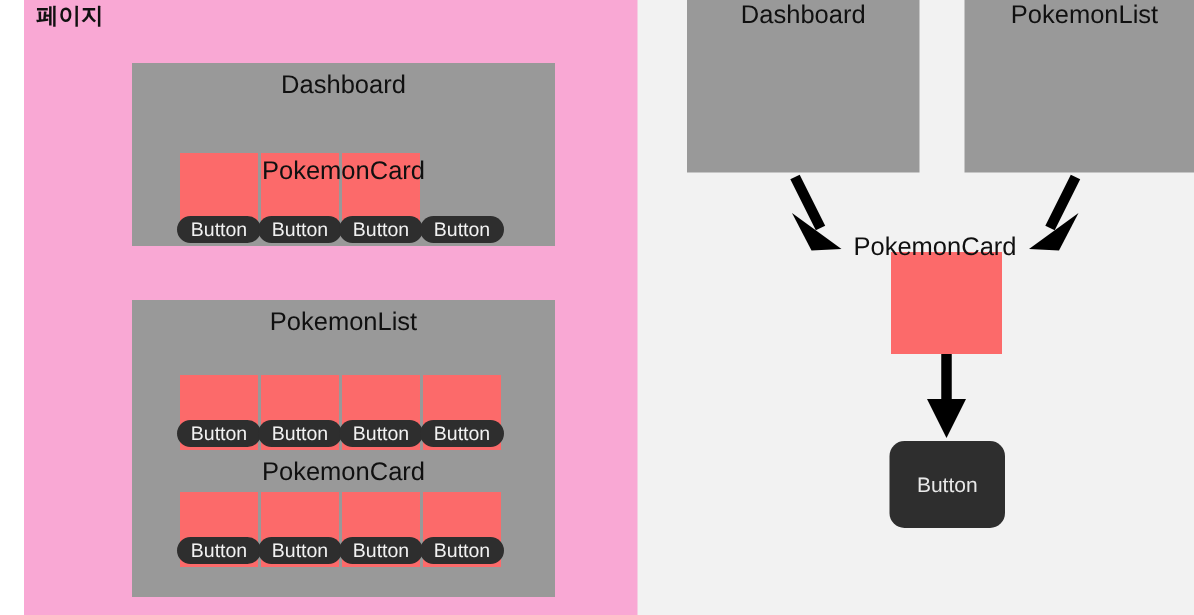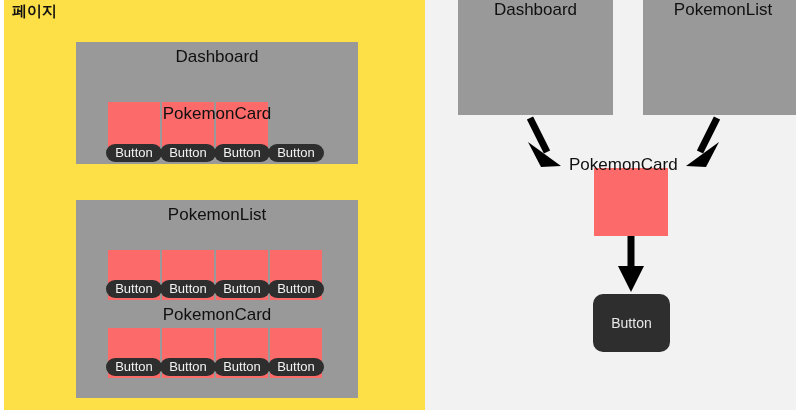--- a/index.html
+++ b/index.html
@@ -16,25 +16,25 @@
   .screen {
     position: relative;
     width: 796px;
     height: 410px;
     overflow: hidden;
   }
 
   
   .left-panel {
     position: absolute;
-    left: 4px;
+    left: 16px;
     top: 0;
     width: 425px;
     height: 410px;
-    background: #fde047;
+    background: #f9a8d4;
   }
   .page-title {
     position: absolute;
     left: 8px;
     top: 2px;
     font-size: 15px;
     font-weight: bold;
     color: #111111;
     line-height: 18px;
     white-space: nowrap;

